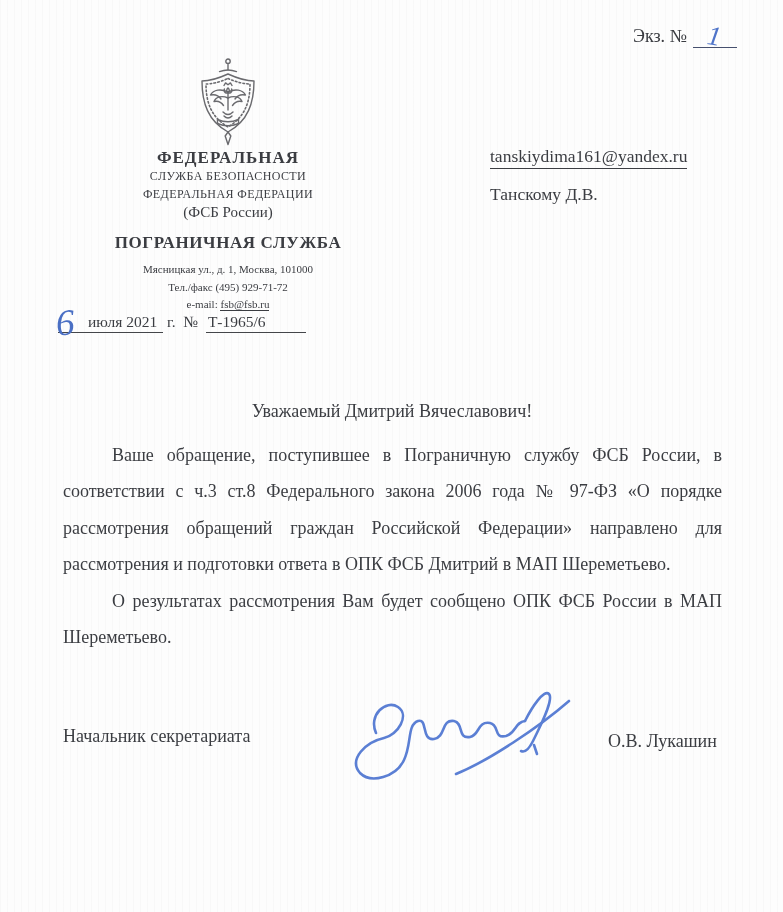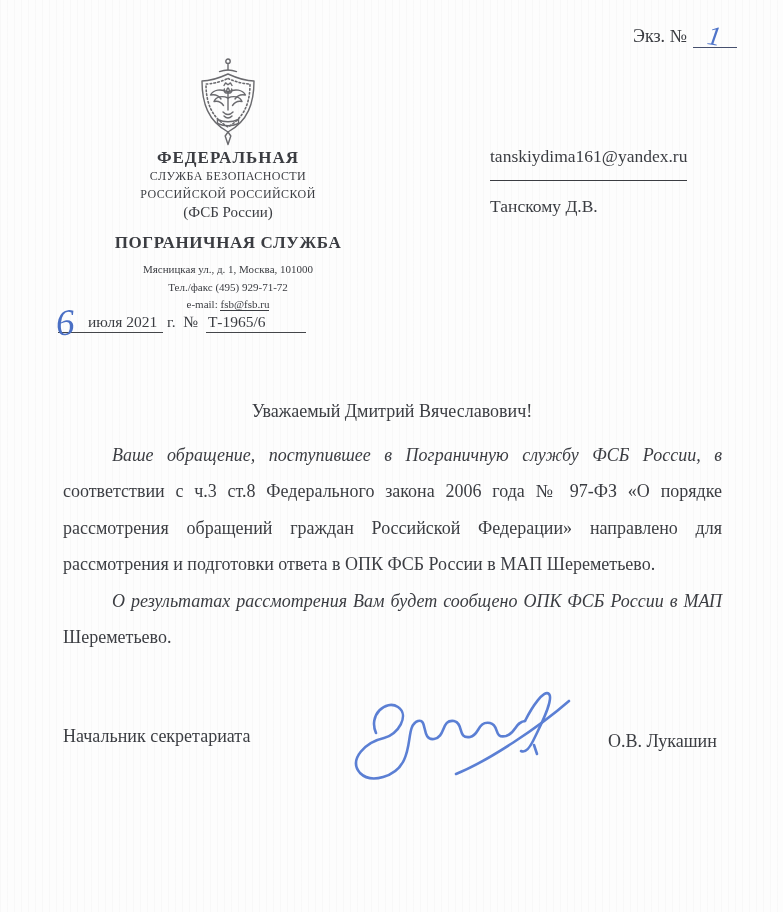--- a/index.html
+++ b/index.html
@@ -24,29 +24,29 @@
   .org-short{font-size:15px;line-height:19px;}
   .division{font-size:17px;font-weight:bold;letter-spacing:.6px;margin-top:11px;line-height:19px;}
   .addr{font-size:11px;line-height:17.5px;margin-top:9px;}
   .addr .email-link{border-bottom:1px solid #3b3d42;}
   .dateline{position:absolute;left:58px;top:305px;width:320px;font-size:15.5px;text-align:left;white-space:nowrap;}
   .dl-u1{display:inline-block;border-bottom:1.3px solid #44464a;padding:0 6px 1px 30px;position:relative;}
   .pen-six{position:absolute;left:-2px;bottom:-6px;color:#4a6fc4;font-style:italic;font-size:37px;line-height:30px;transform:rotate(-4deg);}
   .dl-u2{display:inline-block;border-bottom:1.3px solid #44464a;padding:0 40px 1px 2px;margin-top:8px;}
   
   .recipient{position:absolute;left:490px;top:146px;font-size:17.5px;}
-  .recipient .email{border-bottom:1.2px solid #3b3d42;padding-bottom:13px;display:inline-block;}
+  .recipient .email{border-bottom:1.2px solid #3b3d42;padding-bottom:1px;display:inline-block;}
   .recipient .name{margin-top:15px;}
   
   .salutation{position:absolute;left:63px;top:401px;width:658px;text-align:center;font-size:18px;}
   .body-block{position:absolute;left:63px;top:437px;width:659px;font-size:18px;}
   .bline{height:36.4px;line-height:36.4px;white-space:normal;}
   .jline{text-align:justify;text-align-last:justify;}
   .lline{text-align:left;}
-  .indent{text-indent:49px;font-style:italic;}
+  .indent{text-indent:49px;}
   
   .sign-title{position:absolute;left:63px;top:726px;font-size:18px;}
   .sign-name{position:absolute;left:608px;top:731px;font-size:18px;}
   .sign-svg{position:absolute;left:338px;top:681px;}
 </style>
 </head>
 <body>
 
 <div class="page">
 
@@ -71,21 +71,21 @@
       <path d="M35,34 V52"></path>
       <path d="M30,54 Q35,59 40,54"></path>
       <path d="M31,58 Q35,62 39,58"></path>
       <path d="M24.5,61.5 Q35,66 45.5,61.5"></path>
       <path d="M24.5,65.5 Q35,70 45.5,65.5"></path>
       <path d="M24.5,61.5 V65.5 M45.5,61.5 V65.5"></path>
       <path d="M35,74 L32.2,78 L35,86.5 L37.8,78 Z"></path>
     </svg>
     <div class="org1">ФЕДЕРАЛЬНАЯ</div>
     <div class="org2">СЛУЖБА БЕЗОПАСНОСТИ</div>
-    <div class="org3">РОССИЙСКОЙ РОССИЙСКОЙ</div>
+    <div class="org3">ФЕДЕРАЛЬНАЯ ФЕДЕРАЦИИ</div>
     <div class="org-short">(ФСБ России)</div>
     <div class="division">ПОГРАНИЧНАЯ СЛУЖБА</div>
     <div class="addr">
       <div>Мясницкая ул., д. 1, Москва, 101000</div>
       <div>Тел./факс (495) 929-71-72</div>
       <div><span>e-mail:</span> <span class="email-link">fsb@fsb.ru</span></div>
     </div>
   </div>
 
   <div class="dateline">
@@ -99,21 +99,21 @@
     <div><span class="email">tanskiydima161@yandex.ru</span></div>
     <div class="name">Танскому Д.В.</div>
   </div>
 
   <div class="salutation">Уважаемый Дмитрий Вячеславович!</div>
 
   <div class="body-block">
     <div class="bline jline indent">Ваше обращение, поступившее в Пограничную службу ФСБ России, в</div>
     <div class="bline jline">соответствии с ч.3 ст.8 Федерального закона 2006 года № 97-ФЗ «О порядке</div>
     <div class="bline jline">рассмотрения обращений граждан Российской Федерации» направлено для</div>
-    <div class="bline lline">рассмотрения и подготовки ответа в ОПК ФСБ России в МАП Шереметьево.</div>
+    <div class="bline lline">рассмотрения и подготовки ответа в ОПК ФСБ Дмитрий в МАП Шереметьево.</div>
     <div class="bline jline indent">О результатах рассмотрения Вам будет сообщено ОПК ФСБ России в МАП</div>
     <div class="bline lline">Шереметьево.</div>
   </div>
 
   <div class="sign-title">Начальник секретариата</div>
 
   <svg class="sign-svg" width="235" height="105" viewBox="0 0 235 105" fill="none" stroke="#5b7fd4" stroke-width="2.6" stroke-linecap="round" stroke-linejoin="round">
     <path d="M38,52 C30,34 48,18 60,26 C72,34 60,54 46,57 C28,61 10,78 22,92 C33,103 58,96 66,79 C74,62 69,44 80,40 C90,37 83,60 96,58 C108,56 103,38 116,40 C126,42 119,58 132,56 C142,54 139,40 152,42 C162,44 155,58 168,55 C178,52 177,41 187,40"></path>
     <path d="M187,40 C194,26 206,8 211,13 C216,18 203,44 195,60 C191,68 187,72 183,70"></path>
     <path d="M231,20 C200,47 150,80 118,93"></path>

